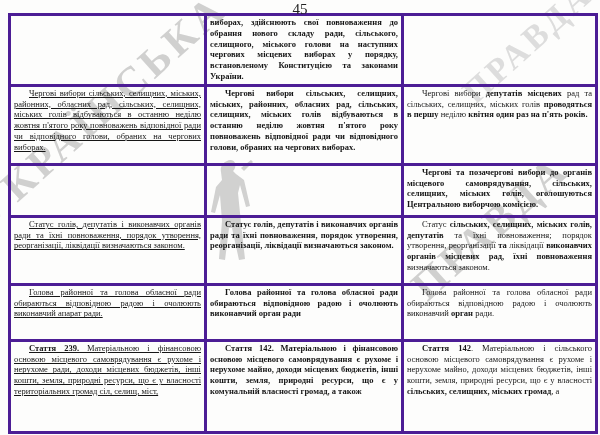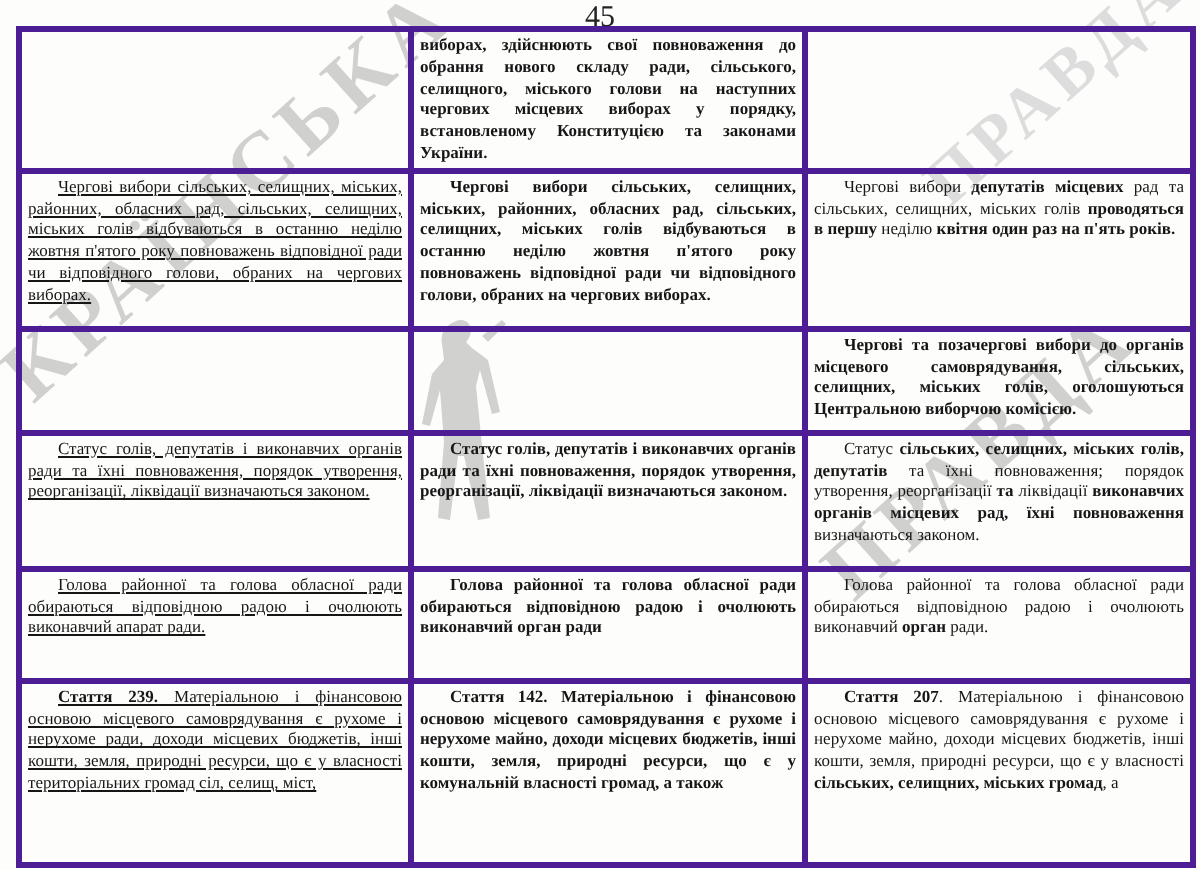--- a/index.html
+++ b/index.html
@@ -122,19 +122,19 @@
           </td>
         </tr>
         <tr class="r7">
           <td>
             <div class="celltext"><span class="seg b u">Стаття 239.</span><span class="seg u"> Матеріальною і фінансовою основою місцевого самоврядування є рухоме і нерухоме ради, доходи місцевих бюджетів, інші кошти, земля, природні ресурси, що є у власності територіальних громад сіл, селищ, міст,</span></div>
           </td>
           <td>
             <div class="celltext"><span class="seg b">Стаття 142. Матеріальною і фінансовою основою місцевого самоврядування є рухоме і нерухоме майно, доходи місцевих бюджетів, інші кошти, земля, природні ресурси, що є у комунальній власності громад, а також</span></div>
           </td>
           <td>
-            <div class="celltext"><span class="seg b">Стаття 207</span><span class="seg">. Матеріальною і фінансовою основою місцевого самоврядування є рухоме і нерухоме майно, доходи місцевих бюджетів, інші кошти, земля, природні ресурси, що є у власності </span><span class="seg b">сільських, селищних, міських громад</span><span class="seg">, а</span></div>
+            <div class="celltext"><span class="seg b">Стаття 142</span><span class="seg">. Матеріальною і сільського основою місцевого самоврядування є рухоме і нерухоме майно, доходи місцевих бюджетів, інші кошти, земля, природні ресурси, що є у власності </span><span class="seg b">сільських, селищних, міських громад</span><span class="seg">, а</span></div>
           </td>
         </tr>
       </tbody>
   </table>
 
 </div>
 
 </body></html>

